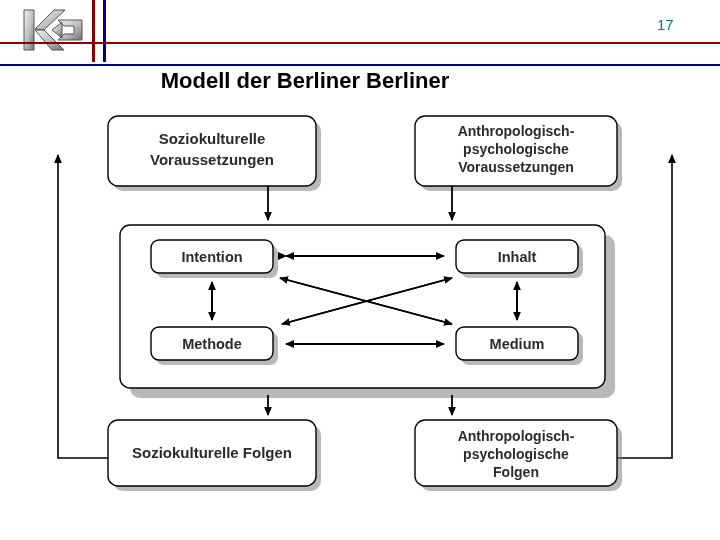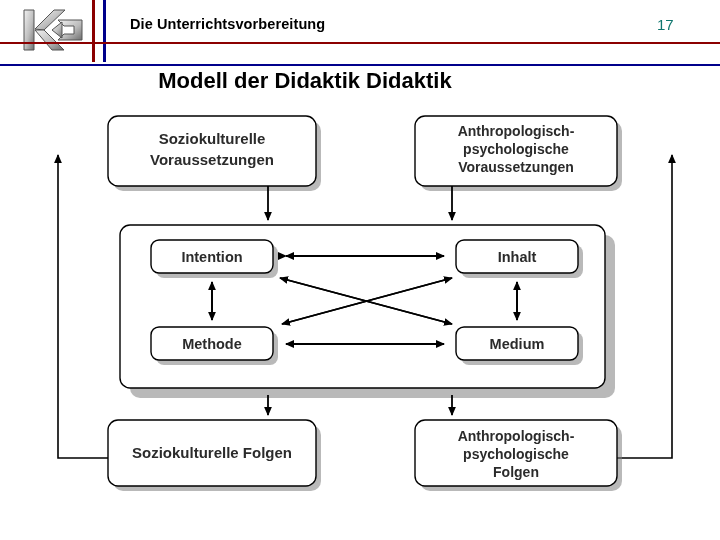--- a/index.html
+++ b/index.html
@@ -70,29 +70,28 @@
       <path d="M17 24 L34 44 L46 44 L26 24 Z" fill="url(#gl)" stroke="#555" stroke-width="1"></path>
 
       <path d="M40 14 L64 14 L64 34 L40 34 L46 28 L56 28 L56 20 L46 20 Z" fill="url(#gl)" stroke="#555" stroke-width="1"></path>
       <path d="M34 24 L44 16 L44 32 Z" fill="url(#gl)" stroke="#555" stroke-width="1"></path>
     </svg>
   </div>
 
   <div class="vbar" id="vbar-red"></div>
   <div class="vbar" id="vbar-blue"></div>
 
-  <div id="header-title">Die Unterrichtsvorbereitung</div>
   <div id="page-number">17</div>
 
   <div class="rule" id="rule-top"></div>
   <div class="rule" id="rule-bottom"></div>
 </div>
 
 <div id="slide-title">
-  <span>Modell der Didaktik Didaktik</span>
+  <span>Modell der Berliner Berliner</span>
 </div>
 
 <div id="diagram">
 <svg width="720" height="410" viewBox="0 0 720 410" xmlns="http://www.w3.org/2000/svg">
   <defs>
     <marker id="ah" markerWidth="9" markerHeight="9" refX="8" refY="4.5" orient="auto" markerUnits="userSpaceOnUse">
       <path d="M0,0.6 L9,4.5 L0,8.4 Z" fill="#000"></path>
     </marker>
     <marker id="ah2" markerWidth="9" markerHeight="9" refX="8" refY="4.5" orient="auto" markerUnits="userSpaceOnUse">
       <path d="M0,0.6 L9,4.5 L0,8.4 Z" fill="#000"></path>

